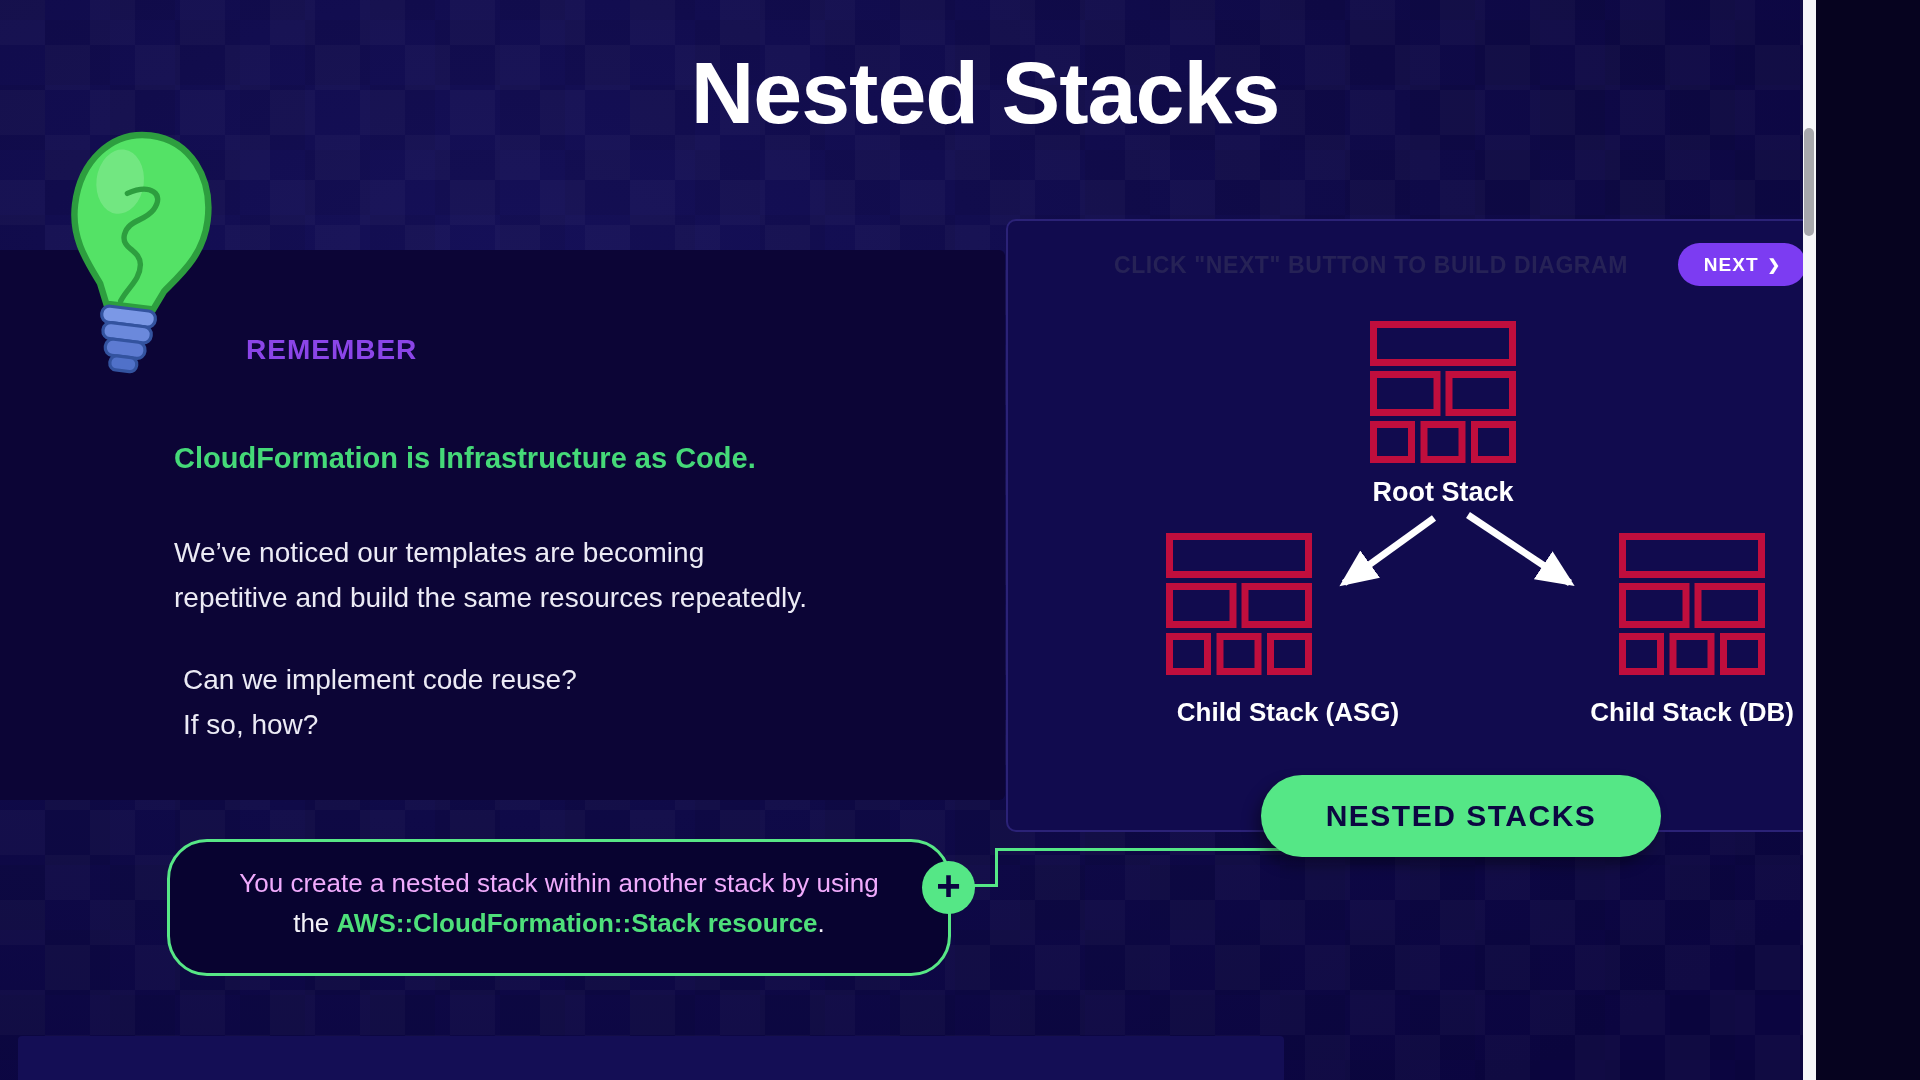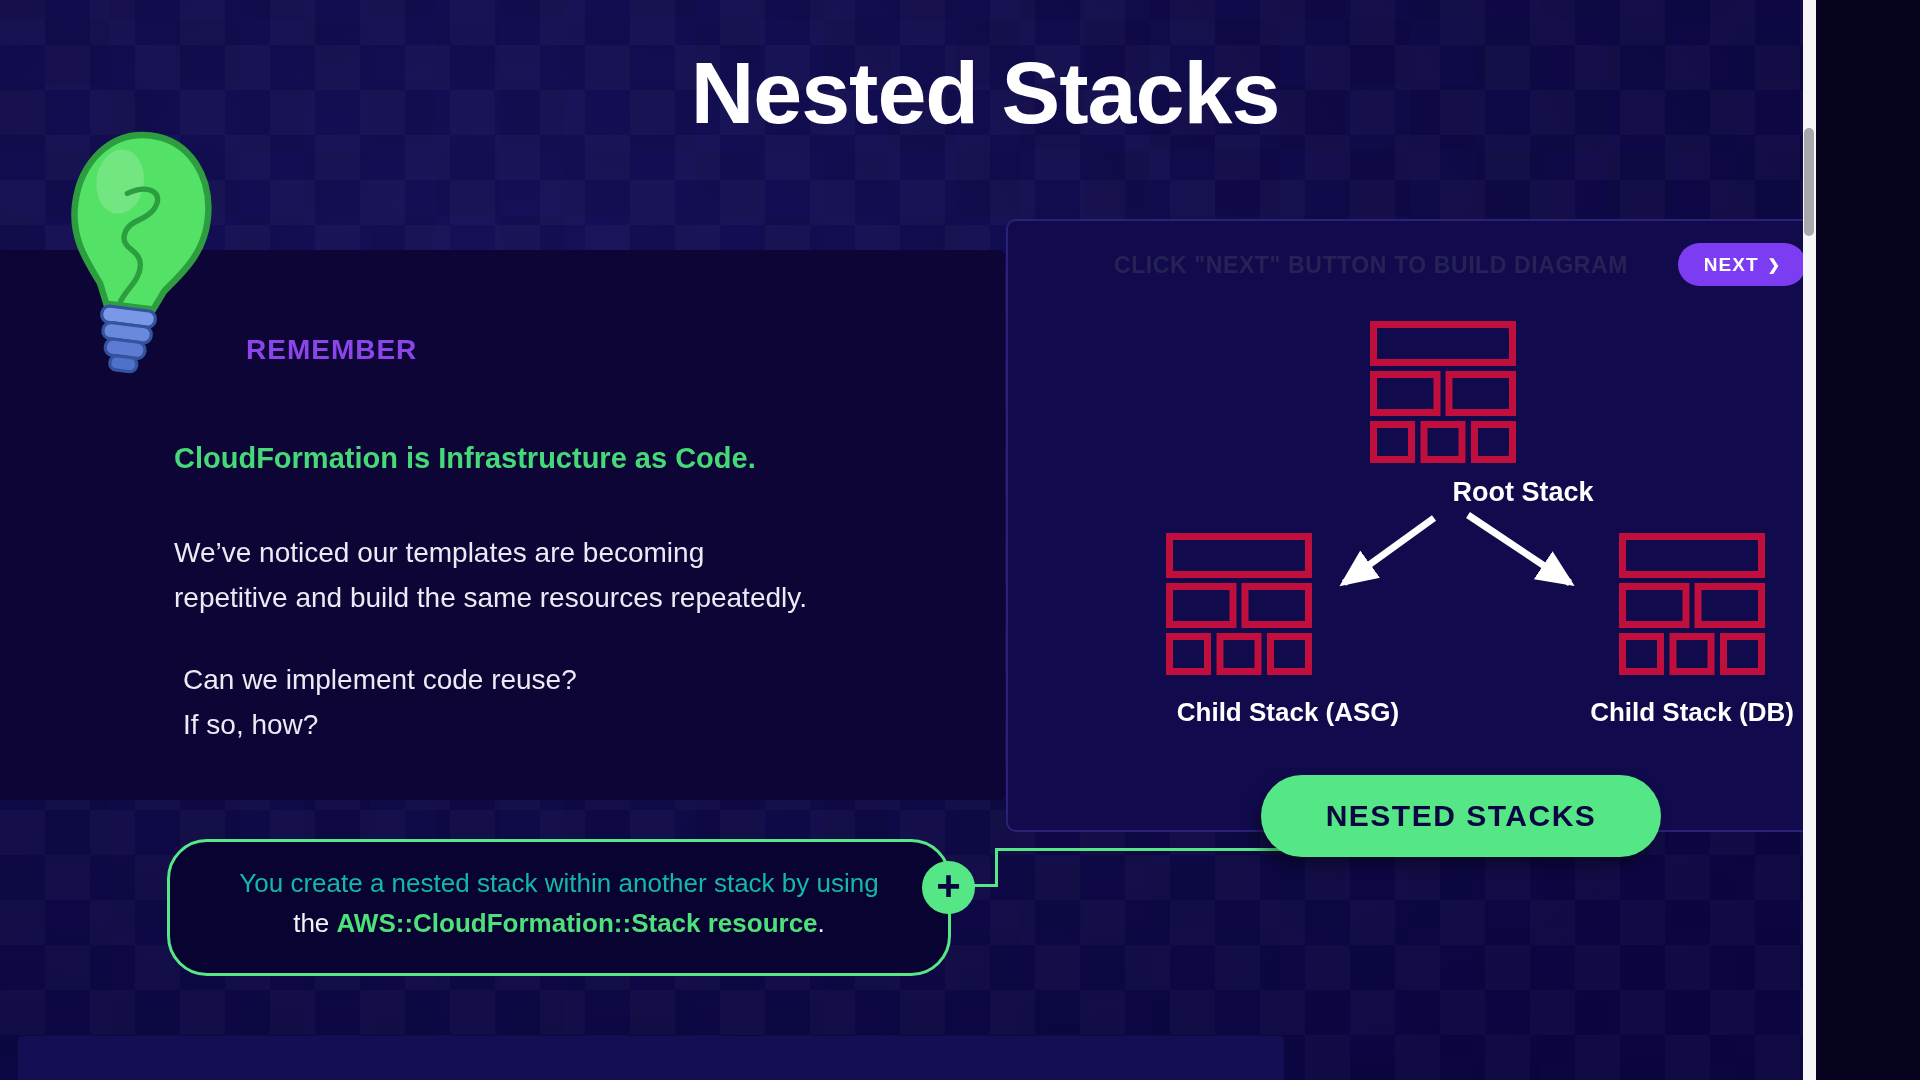--- a/index.html
+++ b/index.html
@@ -34,39 +34,39 @@
   .next-btn{left:1678px;top:243px;width:128px;height:43px;z-index:3;background:#7c3cf2;border:none;border-radius:22px;
             display:flex;align-items:center;justify-content:center;gap:9px;cursor:pointer;}
   .next-btn .lbl{color:#fff;font-size:19px;font-weight:800;letter-spacing:1px;}
   .next-btn .chev{color:#fff;font-size:15px;font-weight:900;}
 
   .stack-icon{z-index:2;}
   .stack-icon.root{left:1370px;top:321px;}
   .stack-icon.asg{left:1166px;top:533px;}
   .stack-icon.db{left:1619px;top:533px;}
   .node-label{z-index:2;color:#ffffff;font-weight:800;white-space:nowrap;transform:translateX(-50%);}
-  .node-label.root{left:1523px;top:477px;font-size:27px;}
+  .node-label.root{left:1443px;top:477px;font-size:27px;}
   .node-label.asg{left:1288px;top:697px;font-size:26px;}
   .node-label.db{left:1692px;top:697px;font-size:26px;}
   .arrows{left:1006px;top:219px;width:842px;height:613px;z-index:2;pointer-events:none;}
 
   
   .conn{background:#55e786;z-index:2;}
   .conn.a{left:960px;top:884px;width:38px;height:3px;}
   .conn.b{left:995px;top:848px;width:3px;height:39px;}
   .conn.c{left:995px;top:848px;width:293px;height:3px;}
   .nested-pill{left:1261px;top:775px;width:400px;height:82px;z-index:3;background:#55e786;border:none;border-radius:41px;
                display:flex;align-items:center;justify-content:center;cursor:pointer;
                box-shadow:-6px 8px 14px rgba(0,0,0,.35);}
   .nested-pill span{color:#0c0741;font-size:30px;font-weight:900;letter-spacing:1.5px;}
 
   
   .callout{left:167px;top:839px;width:784px;height:137px;z-index:2;background:#080330;
            border:3px solid #57e786;border-radius:40px;text-align:center;padding-top:26px;}
-  .callout .l1{color:#14b8a6;font-size:26px;font-weight:500;}
+  .callout .l1{color:#f0abfc;font-size:26px;font-weight:500;}
   .callout .l2{margin-top:9px;color:#f3f2f8;font-size:26px;font-weight:500;}
   .callout .hl{color:#4ee07a;font-weight:800;}
   .plus-badge{left:922px;top:861px;width:53px;height:53px;z-index:4;background:#55e786;border:none;border-radius:50%;
               display:flex;align-items:center;justify-content:center;cursor:pointer;}
   .plus-badge span{color:#0b0540;font-size:42px;font-weight:900;line-height:1;margin-top:-4px;}
 
   
   .side-nav{left:1855px;top:671px;width:52px;height:142px;z-index:4;background:#1d166a;border-radius:10px;
             display:flex;flex-direction:column;align-items:center;}
   .side-nav .nav-lbl{color:#4ee07a;font-size:10.5px;font-weight:800;letter-spacing:.5px;}

